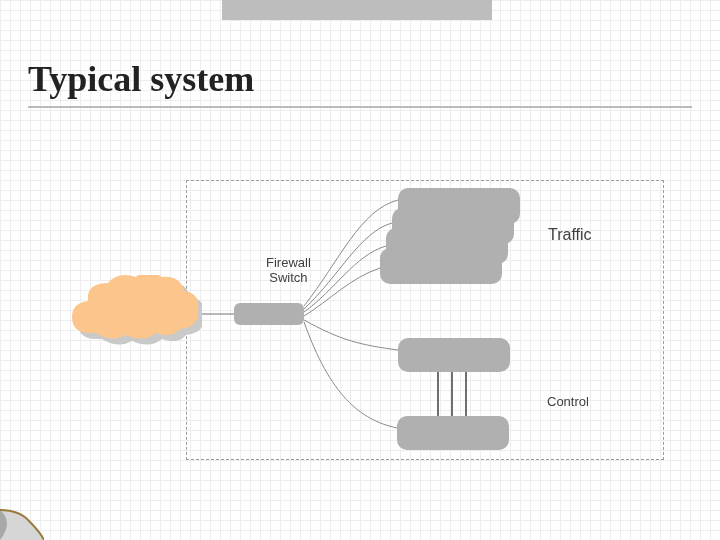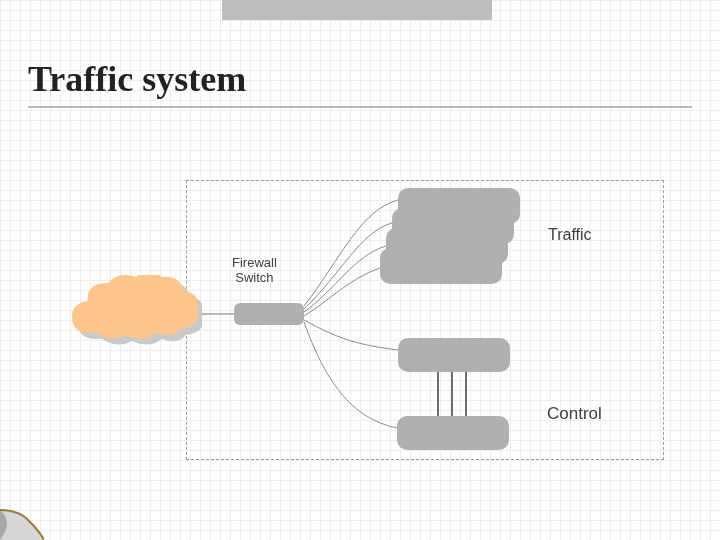--- a/index.html
+++ b/index.html
@@ -105,23 +105,23 @@
     top: 226px;
     font-family: Verdana, Geneva, sans-serif;
     font-size: 16px;
     color: #404040;
     z-index: 5;
   }
   
   .control-label {
     position: absolute;
     left: 547px;
-    top: 404px;
+    top: 394px;
     font-family: Verdana, Geneva, sans-serif;
-    font-size: 17px;
+    font-size: 13px;
     color: #404040;
     z-index: 5;
   }
   
   .wires {
     position: absolute;
     inset: 0;
     z-index: 2;
     pointer-events: none;
   }
@@ -134,21 +134,21 @@
     height: 38px;
     z-index: 6;
   }
 </style>
 </head>
 <body>
 
 <div class="grid"></div>
 <div class="top-bar"></div>
 
-<h1 class="title">Traffic system</h1>
+<h1 class="title">Typical system</h1>
 
 <div class="boundary"></div>
 
 <div class="cloud">
   <svg width="140" height="80" viewBox="0 0 140 80">
     <g>
       <path d="M28 58 q-18 0 -18 -16 q0 -14 16 -16 q-2 -18 20 -18 q10 -12 28 -6 q10 -10 26 0 q18 -2 22 14 q16 2 14 18 q2 18 -18 20 q-8 10 -24 4 q-12 10 -30 2 q-14 8 -30 -2 Z" fill="#c9c9c9" transform="translate(6,6)"></path>
       <path d="M28 58 q-18 0 -18 -16 q0 -14 16 -16 q-2 -18 20 -18 q10 -12 28 -6 q10 -10 26 0 q18 -2 22 14 q16 2 14 18 q2 18 -18 20 q-8 10 -24 4 q-12 10 -30 2 q-14 8 -30 -2 Z" fill="#fcc58c"></path>
     </g>
   </svg>
@@ -167,21 +167,21 @@
 
   <path d="M304 322 C 330 395, 360 420, 397 428" stroke="#8a8a8a" fill="none" stroke-width="1"></path>
 
   <line x1="438" y1="372" x2="438" y2="416" stroke="#6f6f6f" stroke-width="2"></line>
   <line x1="452" y1="372" x2="452" y2="416" stroke="#6f6f6f" stroke-width="2"></line>
   <line x1="466" y1="372" x2="466" y2="416" stroke="#6f6f6f" stroke-width="2"></line>
 </svg>
 
 <div class="switch"></div>
 <div class="fw-label">
-  <div style="white-space:pre-line;">Firewall
+  <div style="white-space:pre-line;margin-left:34px;">Firewall
 Switch</div>
 </div>
 
 <div class="stack" style="left:380px; top:188px; width:150px; height:96px;">
   <div class="box" style="left:18px; top:0; width:122px; height:36px;"></div>
   <div class="box" style="left:12px; top:20px; width:122px; height:36px;"></div>
   <div class="box" style="left:6px; top:40px; width:122px; height:36px;"></div>
   <div class="box" style="left:0; top:60px; width:122px; height:36px;"></div>
 </div>
 <div class="traffic-label">Traffic</div>

